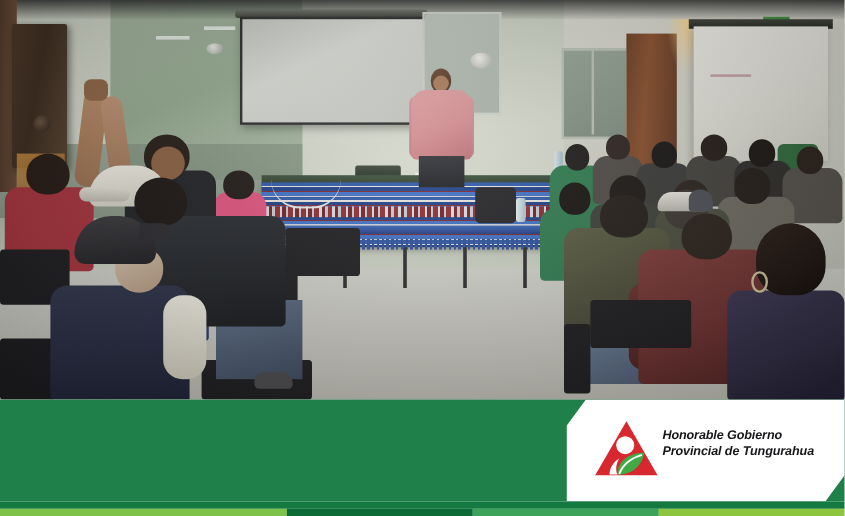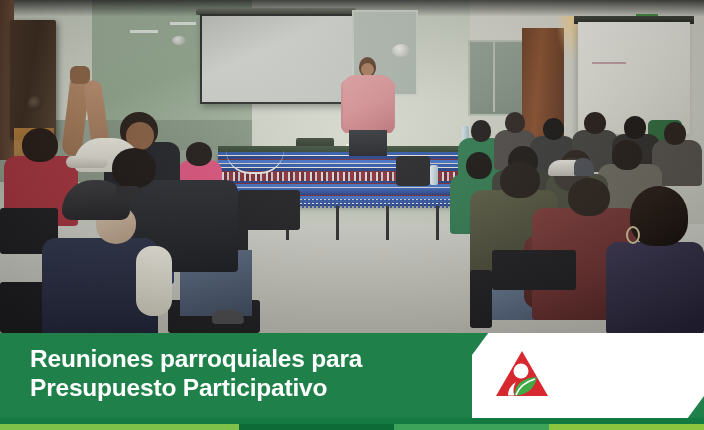--- a/index.html
+++ b/index.html
@@ -694,31 +694,31 @@
     <div class="h1-body"></div>
     <div class="h1-scarf"></div>
     <div class="h1-face"></div>
     <div class="h1-cap"></div>
     <div class="h1-brim"></div>
 
     <div class="photo-grain"></div>
   </div>
 
   <div class="banner" style="background: rgb(31, 128, 73);">
-    <div class="banner-title" style="color: rgb(255, 255, 255);">Reuniones parroquiales para
-Presupuesto Participativo</div>
 
     <div class="logo-plate" style="background: rgb(255, 255, 255);">
       <svg class="logo-mark" viewBox="0 0 56 50">
         <polygon points="28,2 54,47 2,47" fill="#d7282f"></polygon>
         <circle cx="27" cy="22" r="7.5" fill="#ffffff"></circle>
         <path d="M20.5 46.5 C20.5 34 31 28.5 43 28 C41 39 33 46.5 20.5 46.5 Z" fill="#3faa46"></path>
         <path d="M22 46 C25 38 31 33 41 30" stroke="#ffffff" stroke-width="1.6" fill="none"></path>
         <path d="M22 33 C19 38 19 43 20.5 46.5 L14 46.5 C14 41 17 36 22 33 Z" fill="#ffffff"></path>
       </svg>
+      <div class="logo-text" style="color: rgb(23, 23, 26);">Honorable Gobierno
+Provincial de Tungurahua</div>
     </div>
   </div>
 
   <div class="strip">
     <div class="strip-row strip-top">
         <div class="seg" style="width: 100%; background: rgb(21, 122, 66);"></div>
       </div>
     <div class="strip-row strip-bot">
         <div class="seg" style="width: 34%; background: rgb(126, 194, 74);"></div>
         <div class="seg" style="width: 22%; background: rgb(13, 107, 56);"></div>

